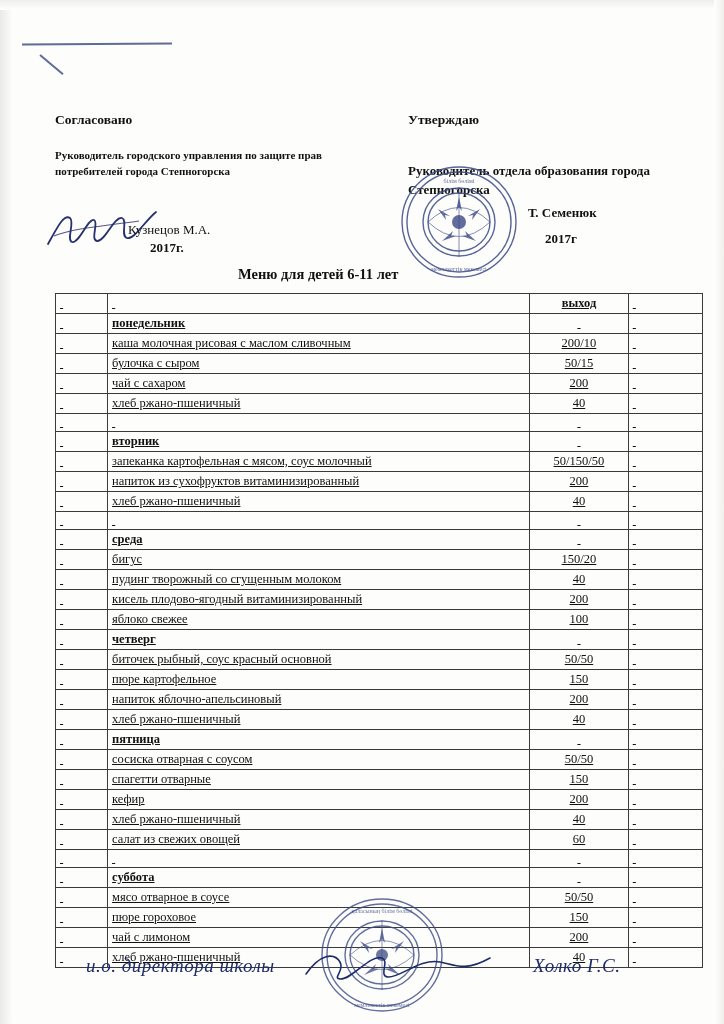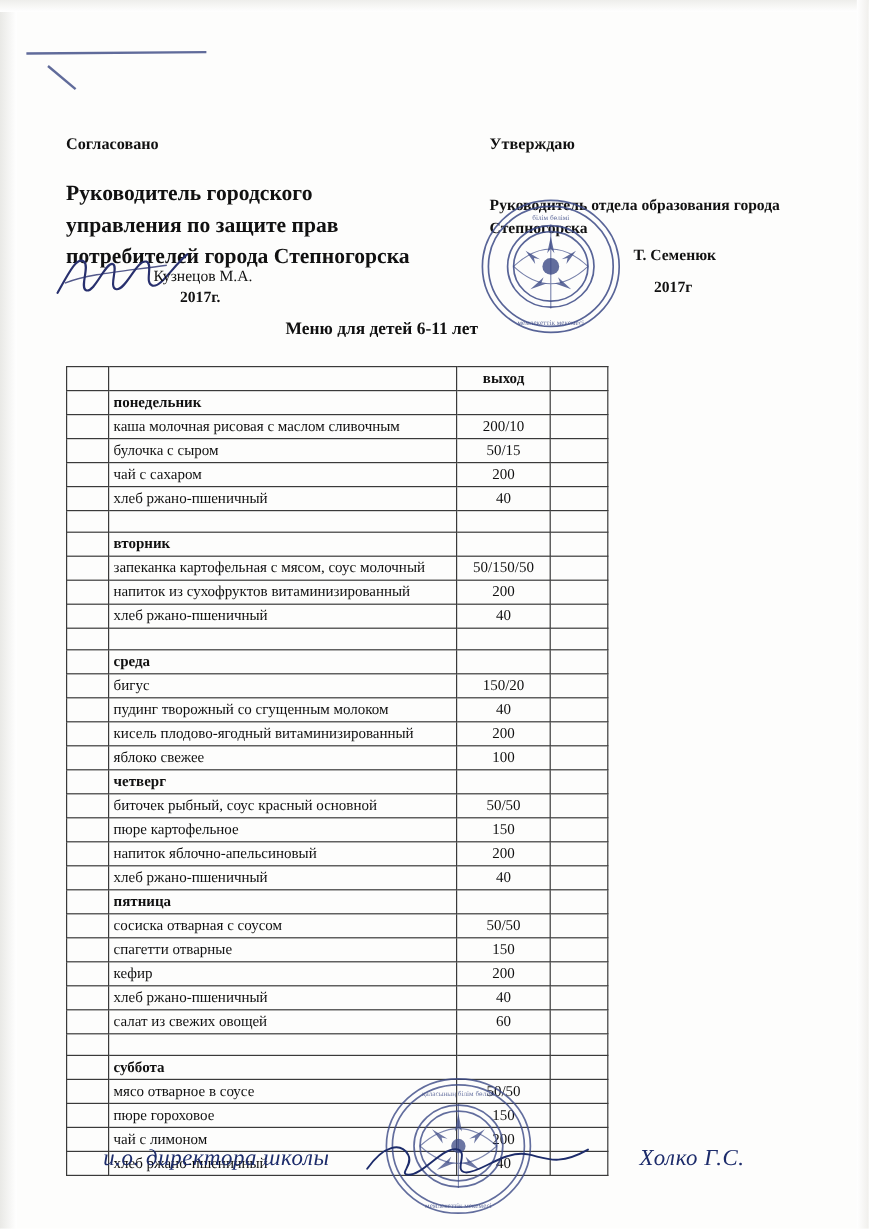--- a/index.html
+++ b/index.html
@@ -63,21 +63,21 @@
     font-size: 13.5px;
     font-weight: bold;
     text-align: center;
   }
 
   .org-left {
     position: absolute;
     left: 55px;
     top: 148px;
     width: 300px;
-    font-size: 18px;
+    font-size: 11px;
     font-weight: bold;
     line-height: 1.45;
   }
   .org-right {
     position: absolute;
     left: 408px;
     top: 162px;
     width: 260px;
     font-size: 13px;
     font-weight: bold;
@@ -137,22 +137,23 @@
     position: absolute;
     pointer-events: none;
   }
   .stamp-1 { left: 398px; top: 163px; width: 122px; height: 118px; }
   .stamp-2 { left: 318px; top: 895px; width: 128px; height: 120px; }
 
   
   .tbl-wrap {
     position: absolute;
     left: 55px;
-    top: 305px;
-    width: 452px;
+    top: 293px;
+    width: 648px;
+    text-decoration: underline;
   }
   table.menu {
     border-collapse: collapse;
     width: 100%;
     font-size: 12.5px;
     font-family: "Liberation Serif", serif;
   }
   table.menu td {
     border: 1px solid #3a3a3a;
     padding: 1px 4px;

